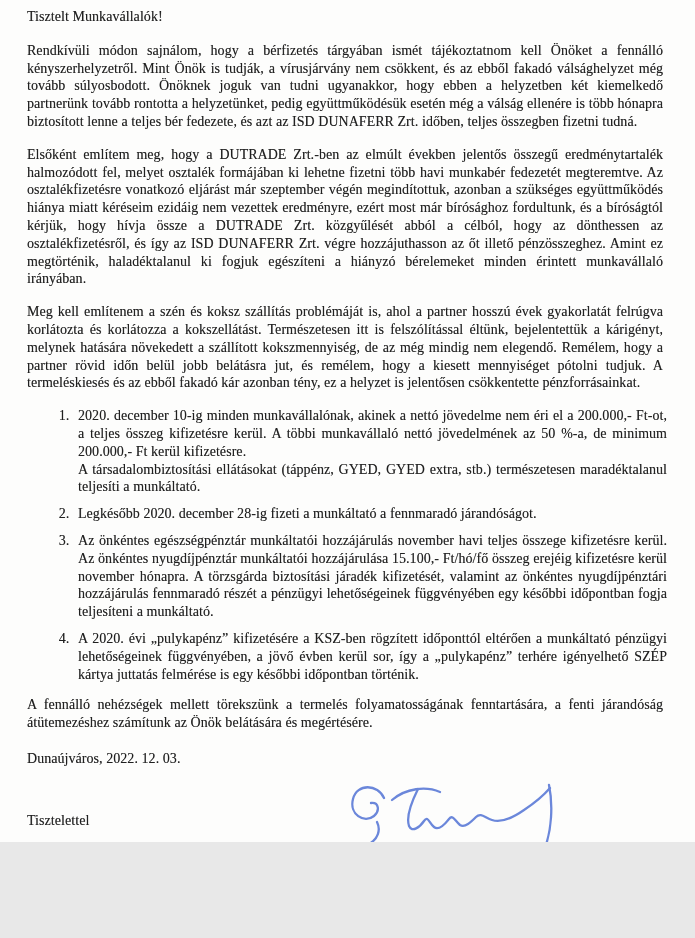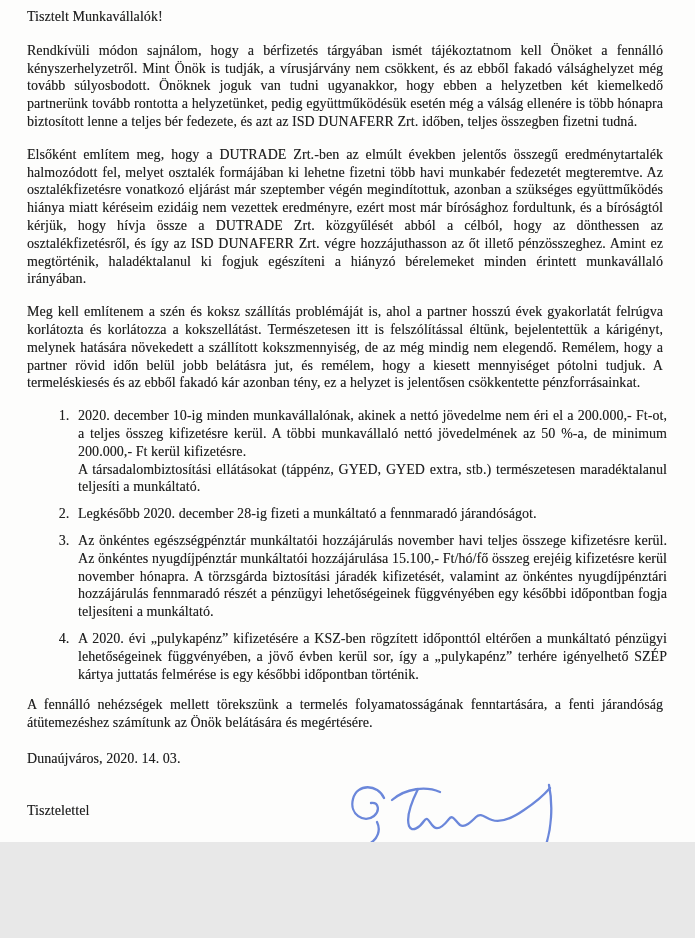--- a/index.html
+++ b/index.html
@@ -49,21 +49,21 @@
     text-align: left;
   }
   .sign-area {
     position: relative;
     height: 120px;
     margin-top: 14px;
   }
   .valediction {
     position: absolute;
     left: 0;
-    top: 20px;
+    top: 30px;
   }
   .signature-block {
     position: absolute;
     left: 257px;
     top: -6px;
     width: 360px;
     text-align: left;
   }
   .signature-ink {
     display: block;
@@ -103,21 +103,21 @@
     <li>
       <div class="sub">Az önkéntes egészségpénztár munkáltatói hozzájárulás november havi teljes összege kifizetésre kerül. Az önkéntes nyugdíjpénztár munkáltatói hozzájárulása 15.100,- Ft/hó/fő összeg erejéig kifizetésre kerül november hónapra. A törzsgárda biztosítási járadék kifizetését, valamint az önkéntes nyugdíjpénztári hozzájárulás fennmaradó részét a pénzügyi lehetőségeinek függvényében egy későbbi időpontban fogja teljesíteni a munkáltató.</div>
     </li>
     <li>
       <div class="sub">A 2020. évi „pulykapénz” kifizetésére a KSZ-ben rögzített időponttól eltérően a munkáltató pénzügyi lehetőségeinek függvényében, a jövő évben kerül sor, így a „pulykapénz” terhére igényelhető SZÉP kártya juttatás felmérése is egy későbbi időpontban történik.</div>
     </li>
   </ol>
 
   <p class="para">A fennálló nehézségek mellett törekszünk a termelés folyamatosságának fenntartására, a fenti járandóság átütemezéshez számítunk az Önök belátására és megértésére.</p>
 
-  <p class="date-line">Dunaújváros, 2020. 14. 03.</p>
+  <p class="date-line">Dunaújváros, 2022. 12. 03.</p>
 
   <div class="sign-area">
     <span class="valediction">Tisztelettel</span>
 
     <div class="signature-block">
       <svg class="signature-ink" width="240" height="80" viewBox="0 0 240 80" fill="none">
         <g stroke="#5f7dd8" stroke-width="2.3" stroke-linecap="round" stroke-linejoin="round" opacity="0.92">
           <path d="M40,22 C34,8 13,7 9,23 C5,38 20,48 30,40 C36,35 35,26 27,27"></path>
           <path d="M33,46 C37,54 34,63 25,68"></path>
           <path d="M48,24 C62,12 82,10 96,16"></path>

